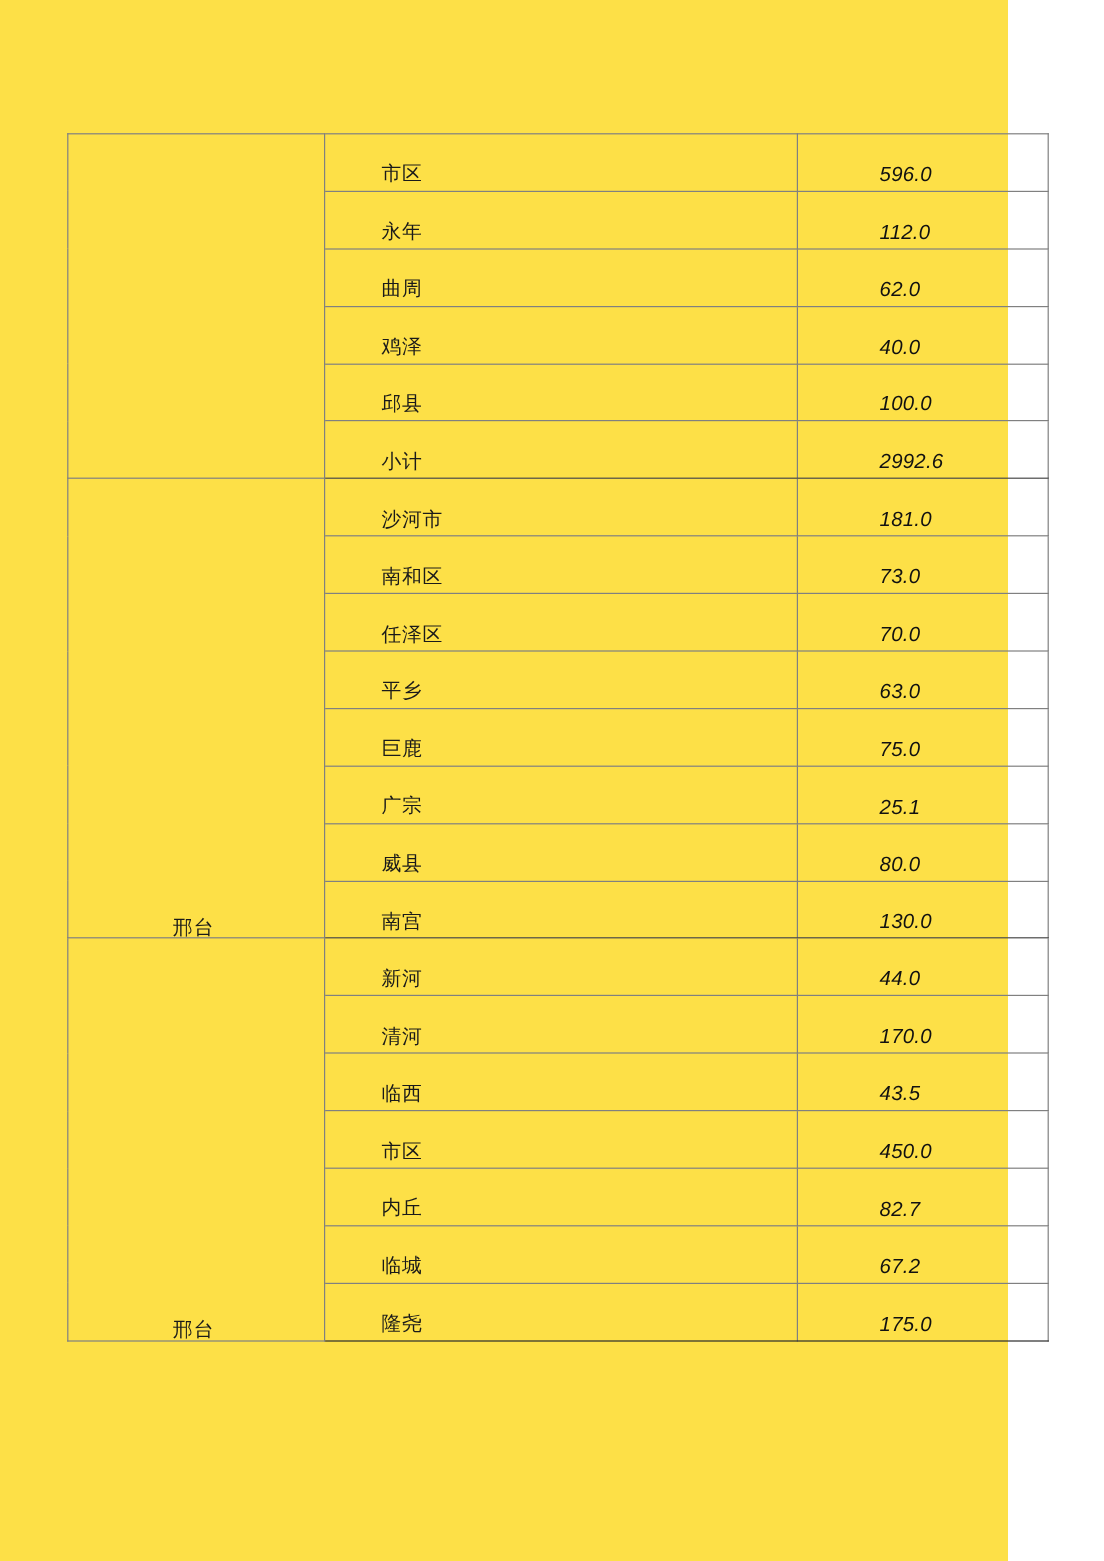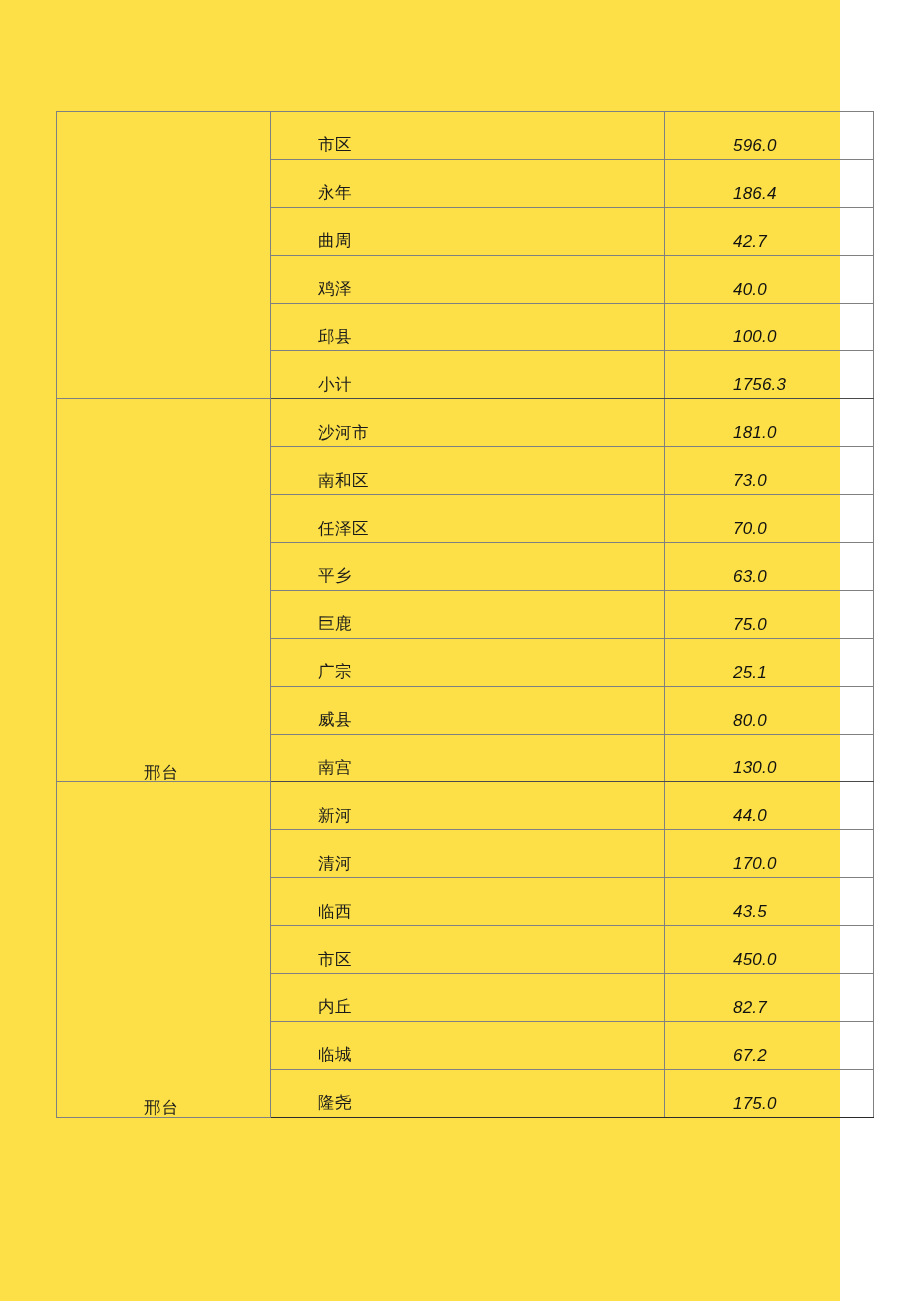--- a/index.html
+++ b/index.html
@@ -124,29 +124,29 @@
             </td>
             <td class="value-cell">
               <span class="value-label">596.0</span>
             </td>
           </tr>
           <tr>
             <td class="county-cell">
               <span class="county-label">永年</span>
             </td>
             <td class="value-cell">
-              <span class="value-label">186.4</span>
+              <span class="value-label">112.0</span>
             </td>
           </tr>
           <tr>
             <td class="county-cell">
               <span class="county-label">曲周</span>
             </td>
             <td class="value-cell">
-              <span class="value-label">42.7</span>
+              <span class="value-label">62.0</span>
             </td>
           </tr>
           <tr>
             <td class="county-cell">
               <span class="county-label">鸡泽</span>
             </td>
             <td class="value-cell">
               <span class="value-label">40.0</span>
             </td>
           </tr>
@@ -156,21 +156,21 @@
             </td>
             <td class="value-cell">
               <span class="value-label">100.0</span>
             </td>
           </tr>
           <tr class="group-end">
             <td class="county-cell">
               <span class="county-label">小计</span>
             </td>
             <td class="value-cell">
-              <span class="value-label">1756.3</span>
+              <span class="value-label">2992.6</span>
             </td>
           </tr>
           <tr>
             <td class="region-cell" rowspan="8">
               <span class="region-label">邢台</span>
             </td>
             <td class="county-cell">
               <span class="county-label">沙河市</span>
             </td>
             <td class="value-cell">

